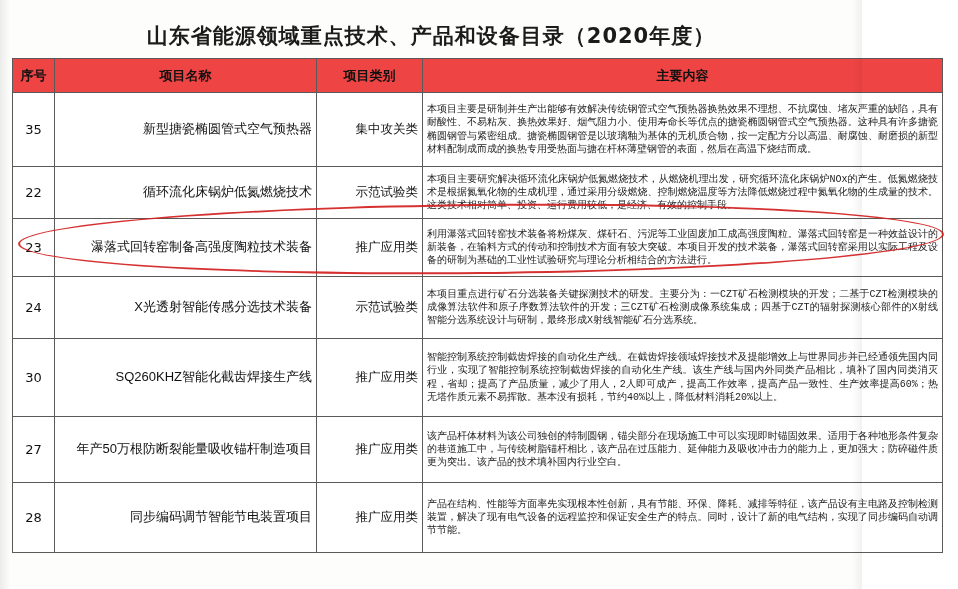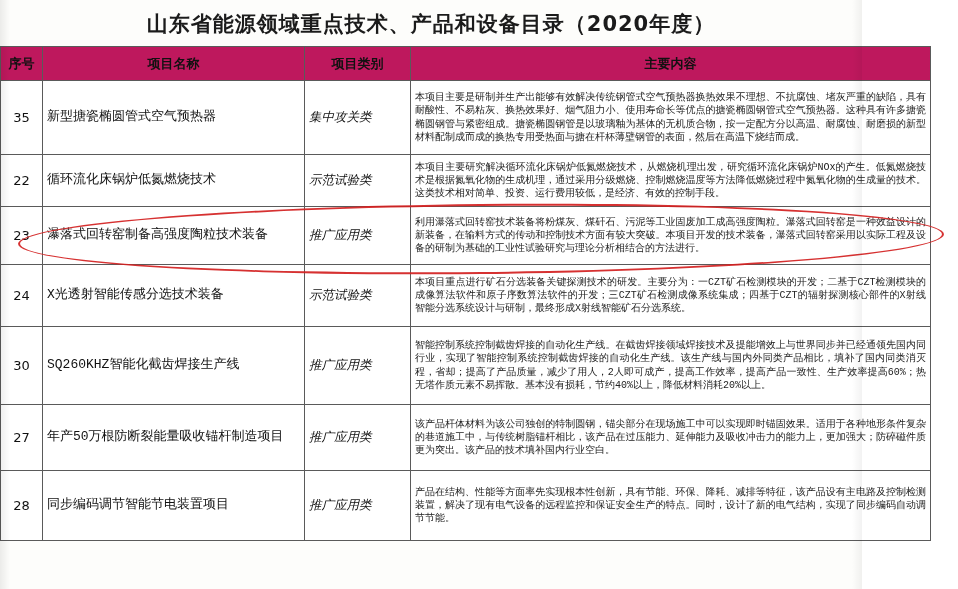--- a/index.html
+++ b/index.html
@@ -14,21 +14,21 @@
     color: #111;
     overflow: hidden;
     position: relative;
   }
   .page {
     position: relative;
     width: 862px;
     height: 589px;
     background: #fdfdfb;
     box-sizing: border-box;
-    padding: 0;
+    padding: 12px;
   }
   .doc-title {
     text-align: center;
     font-family: "DejaVu Sans", sans-serif;
     font-size: 21px;
     font-weight: bold;
     letter-spacing: 1px;
     color: #1b1b1b;
     padding: 10px 0 8px 0;
     margin: 0;
@@ -46,45 +46,44 @@
     vertical-align: middle;
     padding: 2px 4px;
     box-sizing: border-box;
   }
   table.catalog thead th {
     text-align: center;
     font-family: "DejaVu Sans", sans-serif;
     font-size: 13px;
     font-weight: bold;
     height: 34px;
-    background: #be185d;
+    background: #ef4444;
     color: #111;
   }
   col.c-no    { width: 42px; }
   col.c-name  { width: 262px; }
   col.c-cat   { width: 106px; }
   col.c-desc  { width: 520px; }
 
   td.no {
     text-align: center;
     font-family: "DejaVu Sans", sans-serif;
     font-size: 13px;
   }
   td.name {
-    text-align: left;
-    font-family: Liberation Mono, monospace;
+    text-align: right;
+    font-family: Liberation Sans, sans-serif;
     font-size: 13px;
     line-height: 1.4;
     padding: 4px 6px;
   }
   td.cat {
-    text-align: left;
+    text-align: right;
     font-family: "DejaVu Sans", sans-serif;
     font-size: 12.5px;
-    font-style: italic;
   }
   td.desc {
     text-align: justify;
     font-family: Liberation Mono, monospace;
     font-size: 10px;
     line-height: 1.33;
     color: #222;
     padding: 3px 5px;
     letter-spacing: 0px;
   }

